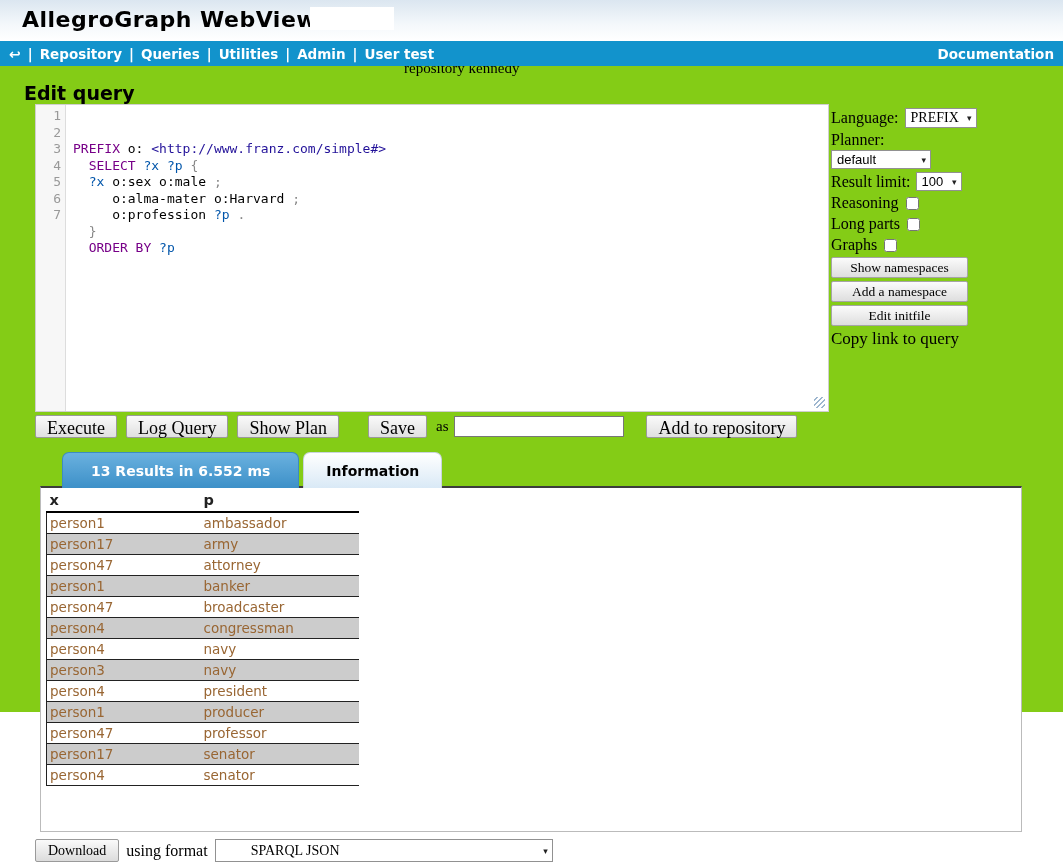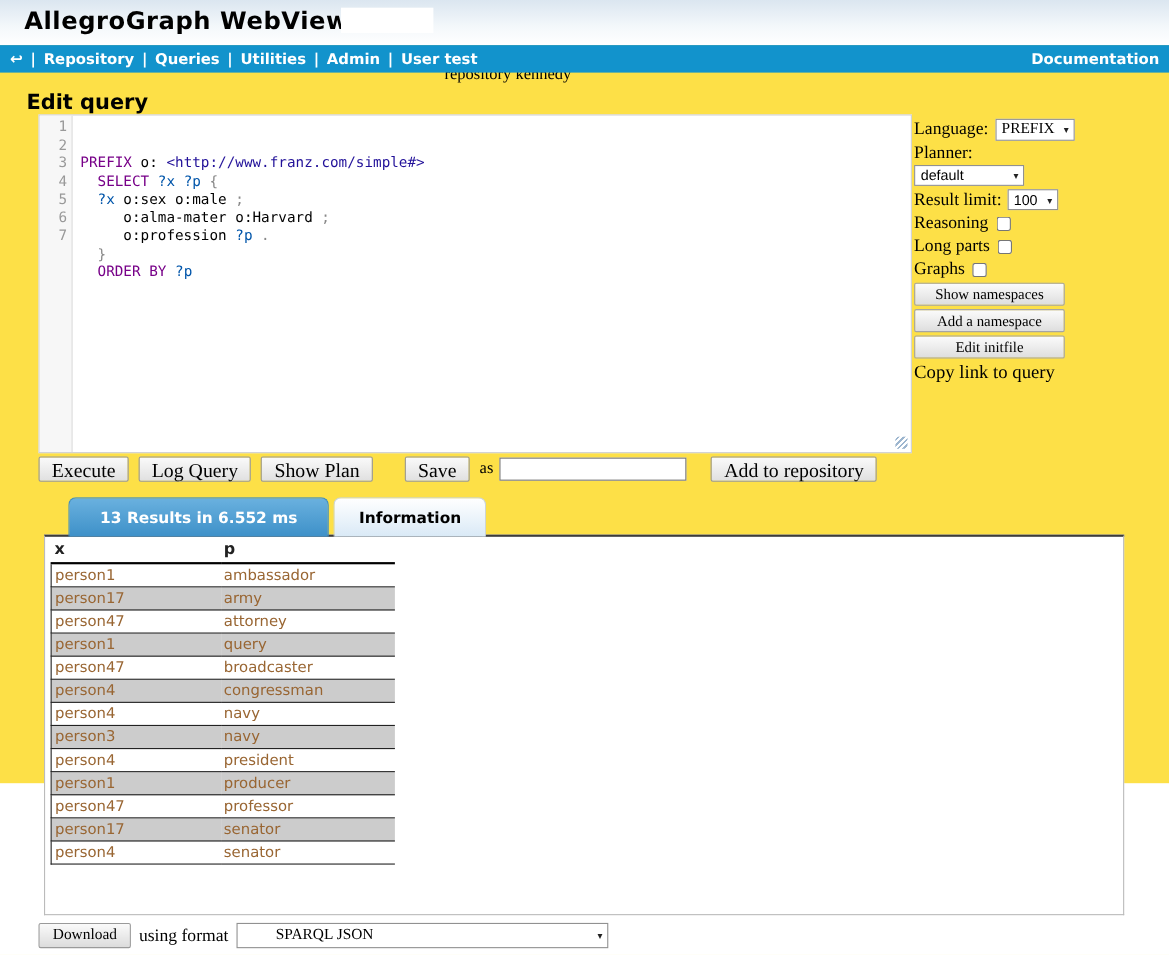--- a/index.html
+++ b/index.html
@@ -1,18 +1,18 @@
 <!DOCTYPE html>
 <html><head>
 <meta charset="utf-8">
 <style>
   * { margin:0; padding:0; box-sizing:border-box; }
   html,body { width:1063px; height:868px; background:#fff; overflow:hidden;
               font-family:"DejaVu Sans", sans-serif; }
-  #app { position:relative; width:1063px; height:712px; background:#fde047; }
+  #app { position:relative; width:1063px; height:712px; background:#84cc16; }
 
   
   .hdr { position:absolute; left:0; top:0; width:1063px; height:41px;
          background:linear-gradient(#dbe6f0, #f4f8fb 60%, #ffffff); }
   .hdr-title { position:absolute; left:22px; top:7px; font-size:22px; font-weight:bold; color:#000; letter-spacing:0.5px; }
   .hdr-patch { position:absolute; left:310px; top:7px; width:84px; height:23px; background:#fff; }
   .hdr-repo { position:absolute; left:404px; top:15px; font-family:"Liberation Serif", serif; font-size:15px; color:#000;margin-top:45px; }
 
   
   .nav { position:absolute; left:0; top:41px; width:1063px; height:25px; background:#1293cc;
@@ -228,21 +228,21 @@
           <tr>
             <td>person17</td>
             <td>army</td>
           </tr>
           <tr>
             <td>person47</td>
             <td>attorney</td>
           </tr>
           <tr>
             <td>person1</td>
-            <td>query</td>
+            <td>banker</td>
           </tr>
           <tr>
             <td>person47</td>
             <td>broadcaster</td>
           </tr>
           <tr>
             <td>person4</td>
             <td>congressman</td>
           </tr>
           <tr>

